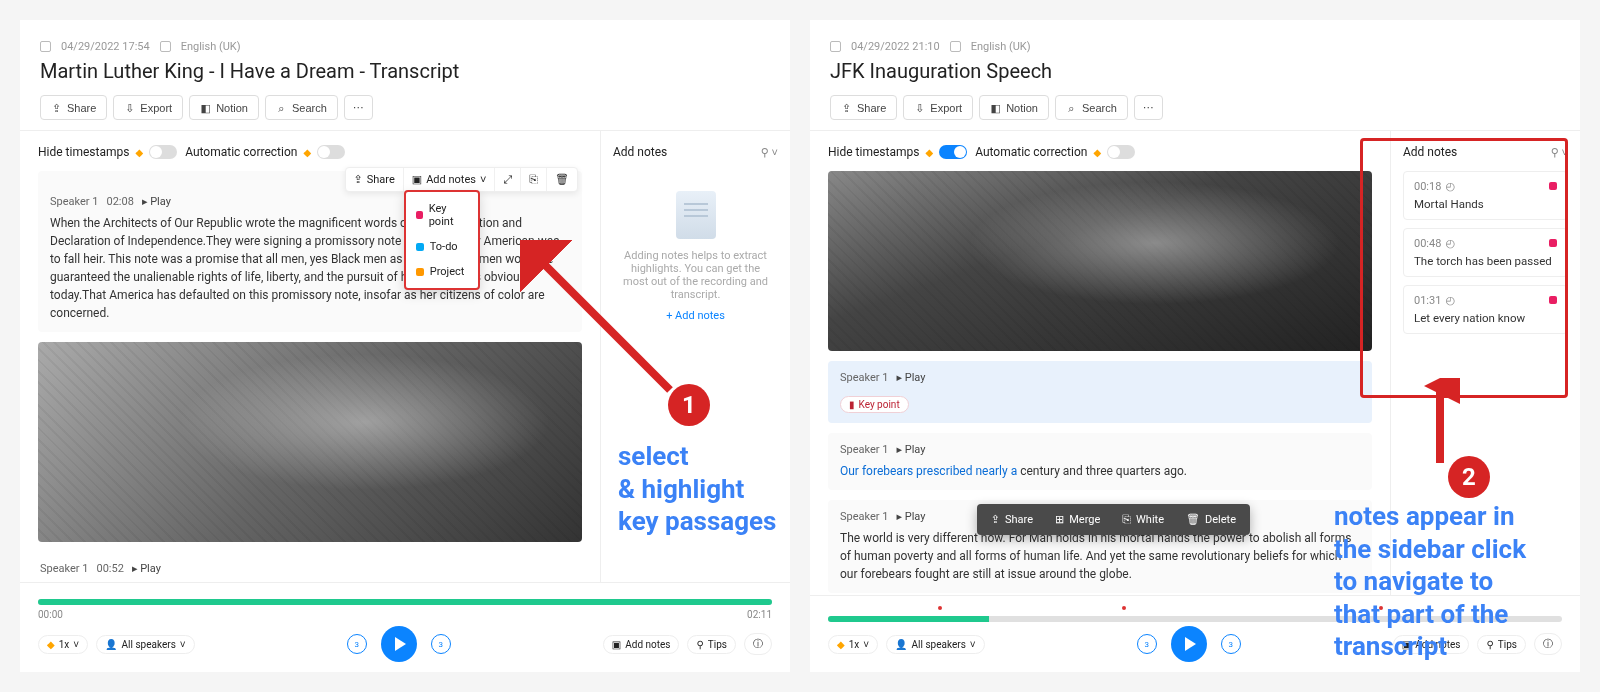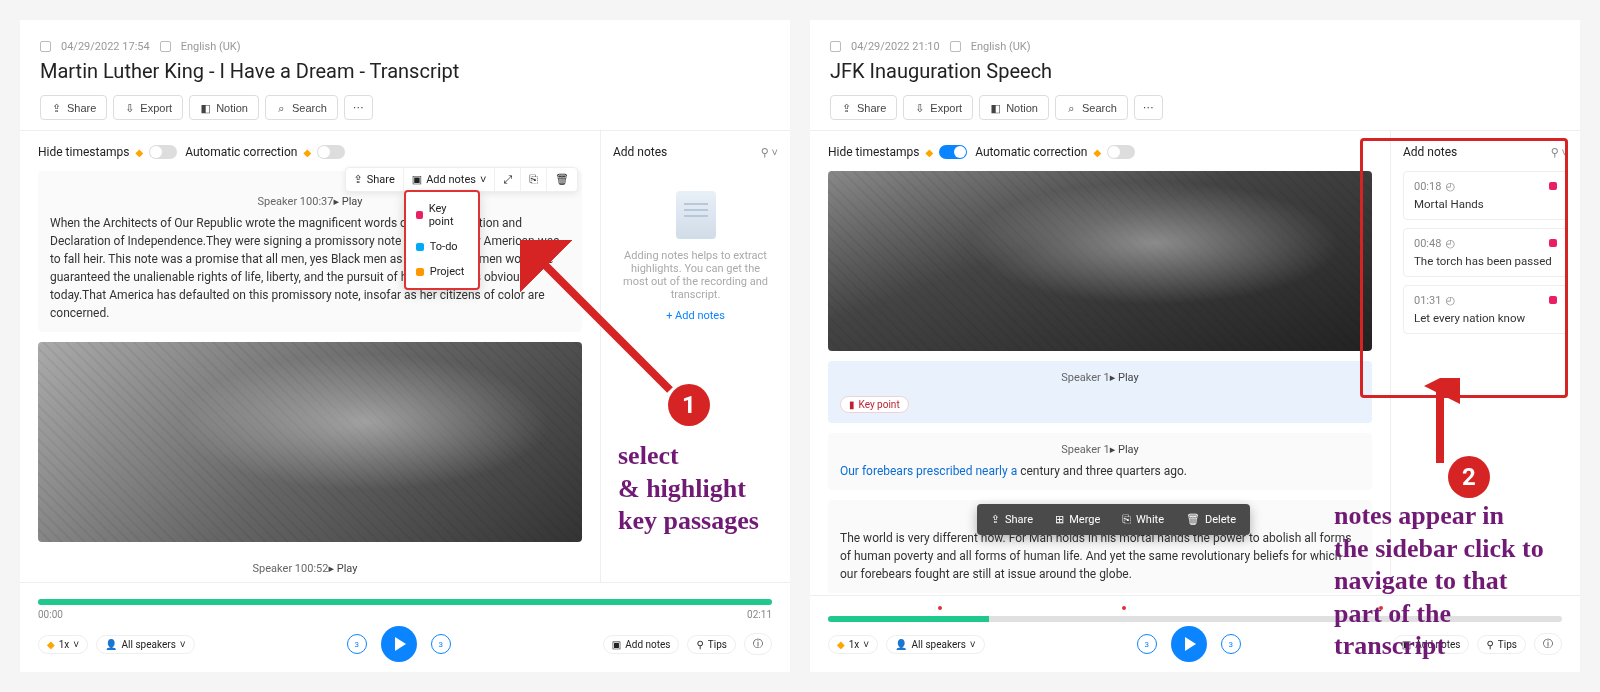--- a/index.html
+++ b/index.html
@@ -19,21 +19,21 @@
 .side-col { width: 190px; border-left: 1px solid #eee; padding: 14px 12px; display: flex; flex-direction: column; }
 .toggle-row { display: flex; align-items: center; gap: 8px; margin-bottom: 12px; font-size: 12px; }
 .toggle-item { display: flex; align-items: center; gap: 6px; }
 .diamond { color: #ffa500; font-size: 10px; }
 .switch { width: 28px; height: 14px; background: #ddd; border-radius: 7px; position: relative; cursor: pointer; }
 .switch.on { background: #0b84ff; }
 .switch::after { content: ""; position: absolute; width: 12px; height: 12px; background: #fff; border-radius: 50%; top: 1px; left: 1px; transition: left .2s; }
 .switch.on::after { left: 15px; }
 .block { background: #fafafa; border-radius: 4px; padding: 10px 12px; margin-bottom: 10px; font-size: 12px; position: relative; }
 .block.blue { background: #e8f1fc; }
-.block-hdr { display: flex; align-items: center; gap: 0; margin-bottom: 6px; color: #666; font-size: 11px; justify-content: center; }
+.block-hdr { display: flex; align-items: center; gap: 8px; margin-bottom: 6px; color: #666; font-size: 11px; }
 .play-lnk { color: #444; cursor: pointer; }
 .block-body { line-height: 1.5; color: #333; }
 .block-body .sworn { color: #b23; }
 .block-body .link-blue { color: #0b6dd6; }
 .tool-float { position: absolute; right: 4px; top: -4px; background: #fff; border: 1px solid #eee; border-radius: 4px; display: flex; align-items: center; font-size: 11px; box-shadow: 0 2px 6px rgba(0,0,0,.08); }
 .tool-float .tf-item { padding: 5px 8px; display: flex; align-items: center; gap: 4px; cursor: pointer; border-right: 1px solid #f0f0f0; }
 .tool-float .tf-item:last-child { border-right: none; }
 .dd { position: absolute; top: 22px; left: 0; width: 76px; background: #fff; border: 2px solid #d33; border-radius: 4px; padding: 4px 0; box-shadow: 0 4px 12px rgba(0,0,0,.15); z-index: 10; }
 .dd-wrap { position: relative; display: inline-block; }
 .dd-item { padding: 6px 10px; display: flex; align-items: center; gap: 6px; font-size: 11px; cursor: pointer; }
@@ -63,21 +63,21 @@
 .ctrl-row { display: flex; align-items: center; justify-content: space-between; }
 .ctrl-left, .ctrl-right { display: flex; align-items: center; gap: 8px; }
 .pill { border: 1px solid #eee; border-radius: 12px; padding: 3px 8px; font-size: 10px; display: flex; align-items: center; gap: 4px; cursor: pointer; }
 .play-btn { width: 36px; height: 36px; background: #0b84ff; border-radius: 50%; display: flex; align-items: center; justify-content: center; cursor: pointer; }
 .play-btn::after { content: ""; border-left: 11px solid #fff; border-top: 7px solid transparent; border-bottom: 7px solid transparent; margin-left: 3px; }
 .skip { width: 20px; height: 20px; border: 1.5px solid #0b84ff; border-radius: 50%; font-size: 8px; color: #0b84ff; display: flex; align-items: center; justify-content: center; cursor: pointer; }
 .ctrl-center { display: flex; align-items: center; gap: 14px; }
 .tag-chip { display: inline-flex; align-items: center; gap: 4px; background: #fff; border: 1px solid #f0d0d6; border-radius: 10px; padding: 2px 8px; font-size: 10px; color: #b23; margin-top: 6px; }
 .ctx-menu { position: absolute; bottom: 60px; right: 140px; background: #4a4a4a; color: #fff; border-radius: 4px; display: flex; font-size: 11px; padding: 4px; gap: 2px; box-shadow: 0 4px 12px rgba(0,0,0,.3); }
 .ctx-menu .ci { padding: 5px 10px; display: flex; align-items: center; gap: 5px; cursor: pointer; border-radius: 3px; }
-.annot { position: absolute; font-size: 26px; font-weight: 700; color: #701a75; line-height: 1.25; pointer-events: none; font-family: Liberation Serif, serif; }
+.annot { position: absolute; font-size: 26px; font-weight: 700; color: #3b82f6; line-height: 1.25; pointer-events: none; }
 .annot-1 { left: 598px; top: 420px; }
 .annot-2 { right: 36px; top: 480px; width: 210px; }
 .circle-num { width: 42px; height: 42px; background: #d62424; color: #fff; border-radius: 50%; display: flex; align-items: center; justify-content: center; font-size: 24px; font-weight: 700; position: absolute; }
 .cn1 { left: 648px; top: 364px; }
 .cn2 { right: 90px; top: 436px; }
 .arrow1 { position: absolute; left: 500px; top: 220px; width: 160px; height: 160px; pointer-events: none; }
 .arrow2 { position: absolute; right: 120px; top: 358px; width: 40px; height: 90px; pointer-events: none; }
 .red-box { position: absolute; border: 3px solid #d62424; border-radius: 4px; pointer-events: none; }
 .rb1 { right: 12px; top: 118px; width: 208px; height: 260px; }
 svg { display: block; }
@@ -150,21 +150,21 @@
                     <span>Project</span>
                   </div>
               </div>
             </span>
             <span class="tf-item">⤢</span>
             <span class="tf-item">⎘</span>
             <span class="tf-item">🗑</span>
           </div>
           <div class="block-hdr">
             <span>Speaker 1</span>
-            <span>00:37</span>
+            <span>02:08</span>
             <span class="play-lnk">▸ <span>Play</span></span>
           </div>
           <div class="block-body">When the Architects of Our Republic wrote the magnificent words of the Constitution and Declaration of Independence.They were signing a promissory note to which every American was to fall heir. This note was a promise that all men, yes Black men as well as White men would be guaranteed the unalienable rights of life, liberty, and the pursuit of happiness. It is obvious today.That America has defaulted on this promissory note, insofar as her citizens of color are concerned.</div>
         </div>
 
         <div class="hero"></div>
 
         <div class="block" style="background:transparent;padding-left:2px;">
           <div class="block-hdr">
             <span>Speaker 1</span>

